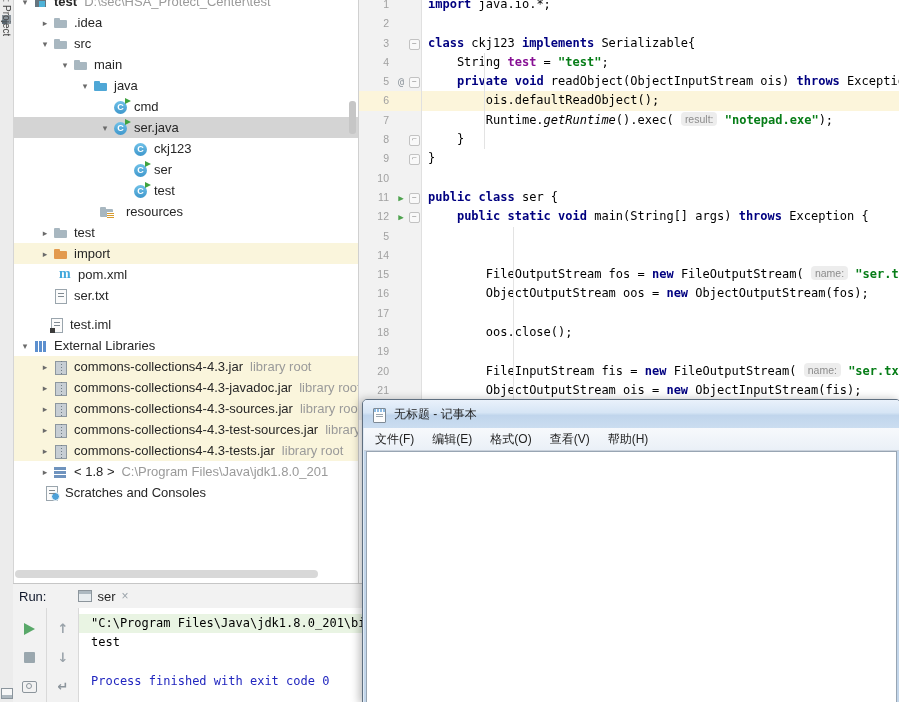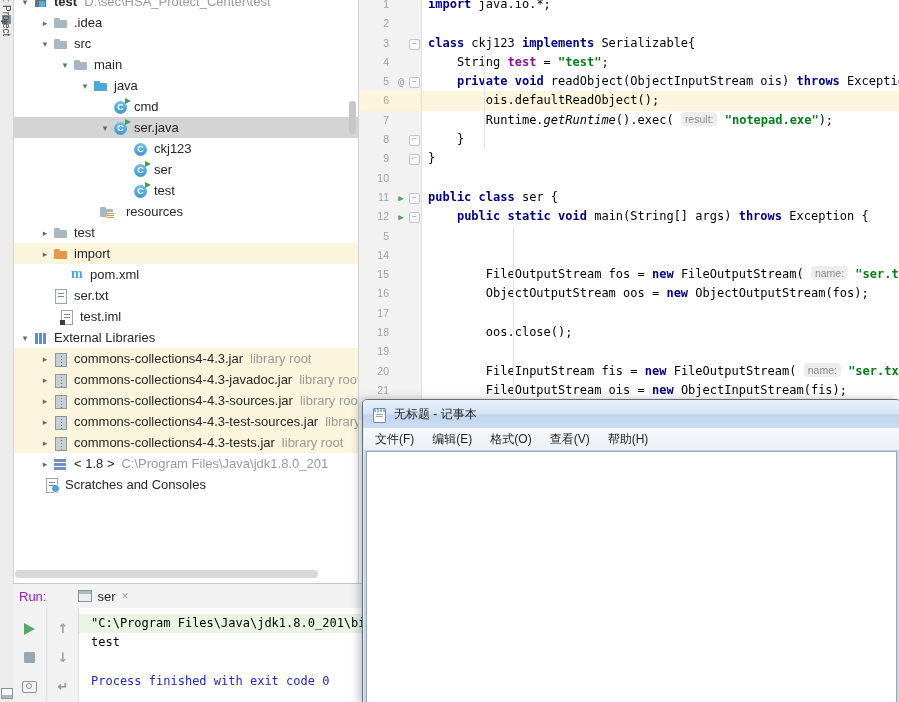--- a/index.html
+++ b/index.html
@@ -77,21 +77,21 @@
   .tok-i{font-style:italic;}
   .tok-h{display:inline-block;background:var(--hint_bg);color:var(--hint_fg);border-radius:4px;padding:0 4px;
     font:10.5px/14px "Liberation Sans",sans-serif;vertical-align:1px;}
   .iguide{position:absolute;width:1px;background:#E3E3E3;}
   #guide1{left:125px;top:53px;height:96px;}
   #guide2{left:154px;top:227px;height:172px;}
 
   
   #runpanel{position:absolute;left:13px;top:583px;width:886px;height:119px;background:var(--panel_bg);border-top:1px solid #C6C6C6;z-index:10;}
   #run-header{height:24px;display:flex;align-items:center;}
-  #run-label{margin-left:6px;font-size:13px;color:#a21caf;}
+  #run-label{margin-left:6px;font-size:13px;color:#0f172a;}
   .run-tab{display:flex;align-items:center;margin-left:26px;padding:2px 6px;cursor:pointer;}
   .tab-con-icon{width:12px;height:10px;border:1px solid #8C959C;background:#E8EDF0;position:relative;margin-right:5px;}
   .tab-con-icon::before{content:"";position:absolute;left:0;top:0;width:100%;height:3px;background:#ADB9C1;}
   .tab-label{font-size:13px;color:#262626;}
   .tab-close{margin-left:6px;color:#9AA3AA;font-size:12px;cursor:pointer;}
   #run-body{position:absolute;left:0;top:24px;right:0;bottom:0;}
   .vsep{position:absolute;top:0;bottom:0;width:1px;background:#D9D9D9;}
   #sep1{left:33px;} #sep2{left:65px;}
   .rtool{position:absolute;top:6px;width:32px;display:flex;flex-direction:column;align-items:center;}
   #rtool1{left:0;} #rtool2{left:34px;}
@@ -221,35 +221,35 @@
           </span>
           <span class="lbl">test</span>
         </div>
         <div class="trow warm" style="padding-left: 24px;">
           <span class="chev">▸</span>
           <span class="ic ic-folder-orange">
             <i></i>
           </span>
           <span class="lbl">import</span>
         </div>
-        <div class="trow" style="padding-left: 40px; align-items: center;">
+        <div class="trow" style="padding-left: 28px; align-items: center;">
           <span class="chev"></span>
           <span class="ic ic-maven">
             <i></i>
           </span>
           <span class="lbl">pom.xml</span>
         </div>
         <div class="trow" style="padding-left: 24px;">
           <span class="chev"></span>
           <span class="ic ic-text">
             <i></i>
           </span>
           <span class="lbl">ser.txt</span>
         </div>
-        <div class="trow" style="padding-left: 30px;">
+        <div class="trow" style="padding-left: 20px; margin-top: 8px;">
           <span class="chev"></span>
           <span class="ic ic-iml">
             <i></i>
           </span>
           <span class="lbl">test.iml</span>
         </div>
         <div class="trow" style="padding-left: 4px;">
           <span class="chev">▾</span>
           <span class="ic ic-libs">
             <i></i>
@@ -331,21 +331,21 @@
         <div class="eline"><span class="lnum">11</span><span class="lmark"><span class="runarrow">▶</span></span><span class="lfold"><span class="foldbox">−</span></span><span class="lcode"><span class="tok-k">public class</span><span class="tok-p"> ser {</span></span></div>
         <div class="eline"><span class="lnum">12</span><span class="lmark"><span class="runarrow">▶</span></span><span class="lfold"><span class="foldbox">−</span></span><span class="lcode"><span class="tok-p">    </span><span class="tok-k">public static void</span><span class="tok-p"> main(String[] args) </span><span class="tok-k">throws</span><span class="tok-p"> Exception {</span></span></div>
         <div class="eline"><span class="lnum">5</span><span class="lmark"></span><span class="lfold"></span></div>
         <div class="eline"><span class="lnum">14</span><span class="lmark"></span><span class="lfold"></span><span class="lcode"></span></div>
         <div class="eline"><span class="lnum">15</span><span class="lmark"></span><span class="lfold"></span><span class="lcode"><span class="tok-p">        FileOutputStream fos = </span><span class="tok-k">new</span><span class="tok-p"> FileOutputStream( </span><span class="tok-h">name:</span><span class="tok-p"> </span><span class="tok-s">"ser.txt"</span></span></div>
         <div class="eline"><span class="lnum">16</span><span class="lmark"></span><span class="lfold"></span><span class="lcode"><span class="tok-p">        ObjectOutputStream oos = </span><span class="tok-k">new</span><span class="tok-p"> ObjectOutputStream(fos);</span></span></div>
         <div class="eline"><span class="lnum">17</span><span class="lmark"></span><span class="lfold"></span></div>
         <div class="eline"><span class="lnum">18</span><span class="lmark"></span><span class="lfold"></span><span class="lcode"><span class="tok-p">        oos.close();</span></span></div>
         <div class="eline"><span class="lnum">19</span><span class="lmark"></span><span class="lfold"></span><span class="lcode"></span></div>
         <div class="eline"><span class="lnum">20</span><span class="lmark"></span><span class="lfold"></span><span class="lcode"><span class="tok-p">        FileInputStream fis = </span><span class="tok-k">new</span><span class="tok-p"> FileOutputStream( </span><span class="tok-h">name:</span><span class="tok-p"> </span><span class="tok-s">"ser.txt"</span></span></div>
-        <div class="eline"><span class="lnum">21</span><span class="lmark"></span><span class="lfold"></span><span class="lcode"><span class="tok-p">        FileOutputStream ois = </span><span class="tok-k">new</span><span class="tok-p"> ObjectInputStream(fis);</span></span></div>
+        <div class="eline"><span class="lnum">21</span><span class="lmark"></span><span class="lfold"></span><span class="lcode"><span class="tok-p">        ObjectOutputStream ois = </span><span class="tok-k">new</span><span class="tok-p"> ObjectInputStream(fis);</span></span></div>
         <div class="eline"><span class="lnum">22</span><span class="lmark"></span><span class="lfold"></span><span class="lcode"><span class="tok-p">        ckj123 result = (ckj123) ois.readObject();</span></span></div>
       </div>
     <div class="iguide" id="guide1"></div>
     <div class="iguide" id="guide2"></div>
   </div>
 
   <div id="runpanel">
     <div id="run-header">
       <span id="run-label">Run:</span>
       <span class="run-tab">

